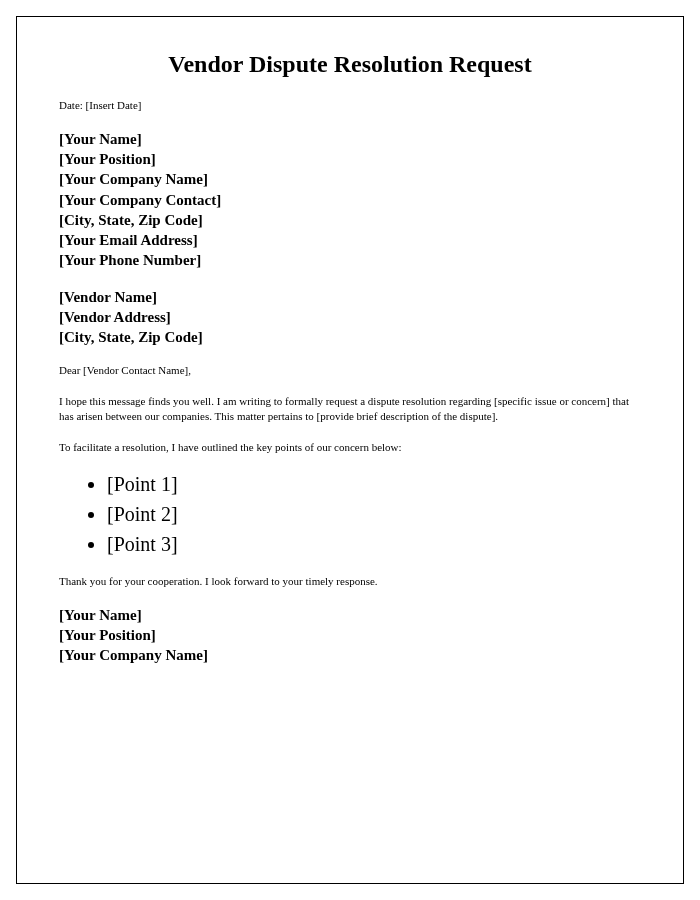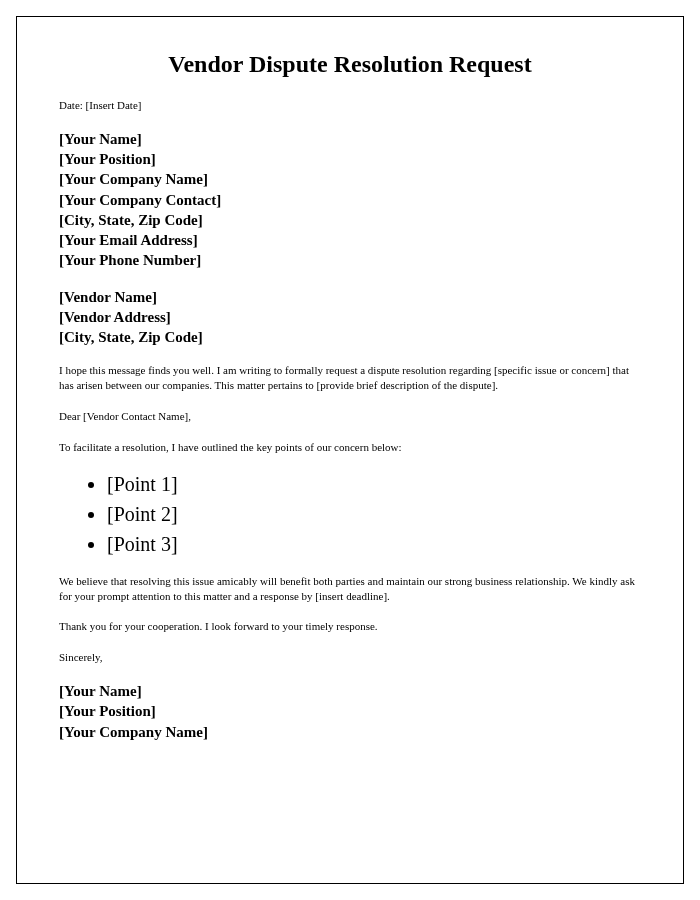--- a/index.html
+++ b/index.html
@@ -69,36 +69,34 @@
     <span class="line">[Your Email Address]</span>
     <span class="line">[Your Phone Number]</span>
   </div>
 
   <div class="block">
     <span class="line">[Vendor Name]</span>
     <span class="line">[Vendor Address]</span>
     <span class="line">[City, State, Zip Code]</span>
   </div>
 
+  <p>Dear [Vendor Contact Name],</p>
+
   <p>I hope this message finds you well. I am writing to formally request a dispute resolution regarding [specific issue or concern] that has arisen between our companies. This matter pertains to [provide brief description of the dispute].</p>
-
-  <p>Dear [Vendor Contact Name],</p>
 
   <p>To facilitate a resolution, I have outlined the key points of our concern below:</p>
 
   <ul>
     <li>[Point 1]</li>
     <li>[Point 2]</li>
     <li>[Point 3]</li>
   </ul>
 
-  <p>We believe that resolving this issue amicably will benefit both parties and maintain our strong business relationship. We kindly ask for your prompt attention to this matter and a response by [insert deadline].</p>
 
   <p>Thank you for your cooperation. I look forward to your timely response.</p>
 
-  <p>Sincerely,</p>
 
   <div class="block">
     <span class="line">[Your Name]</span>
     <span class="line">[Your Position]</span>
     <span class="line">[Your Company Name]</span>
   </div>
 </div>
 
 </body></html>

